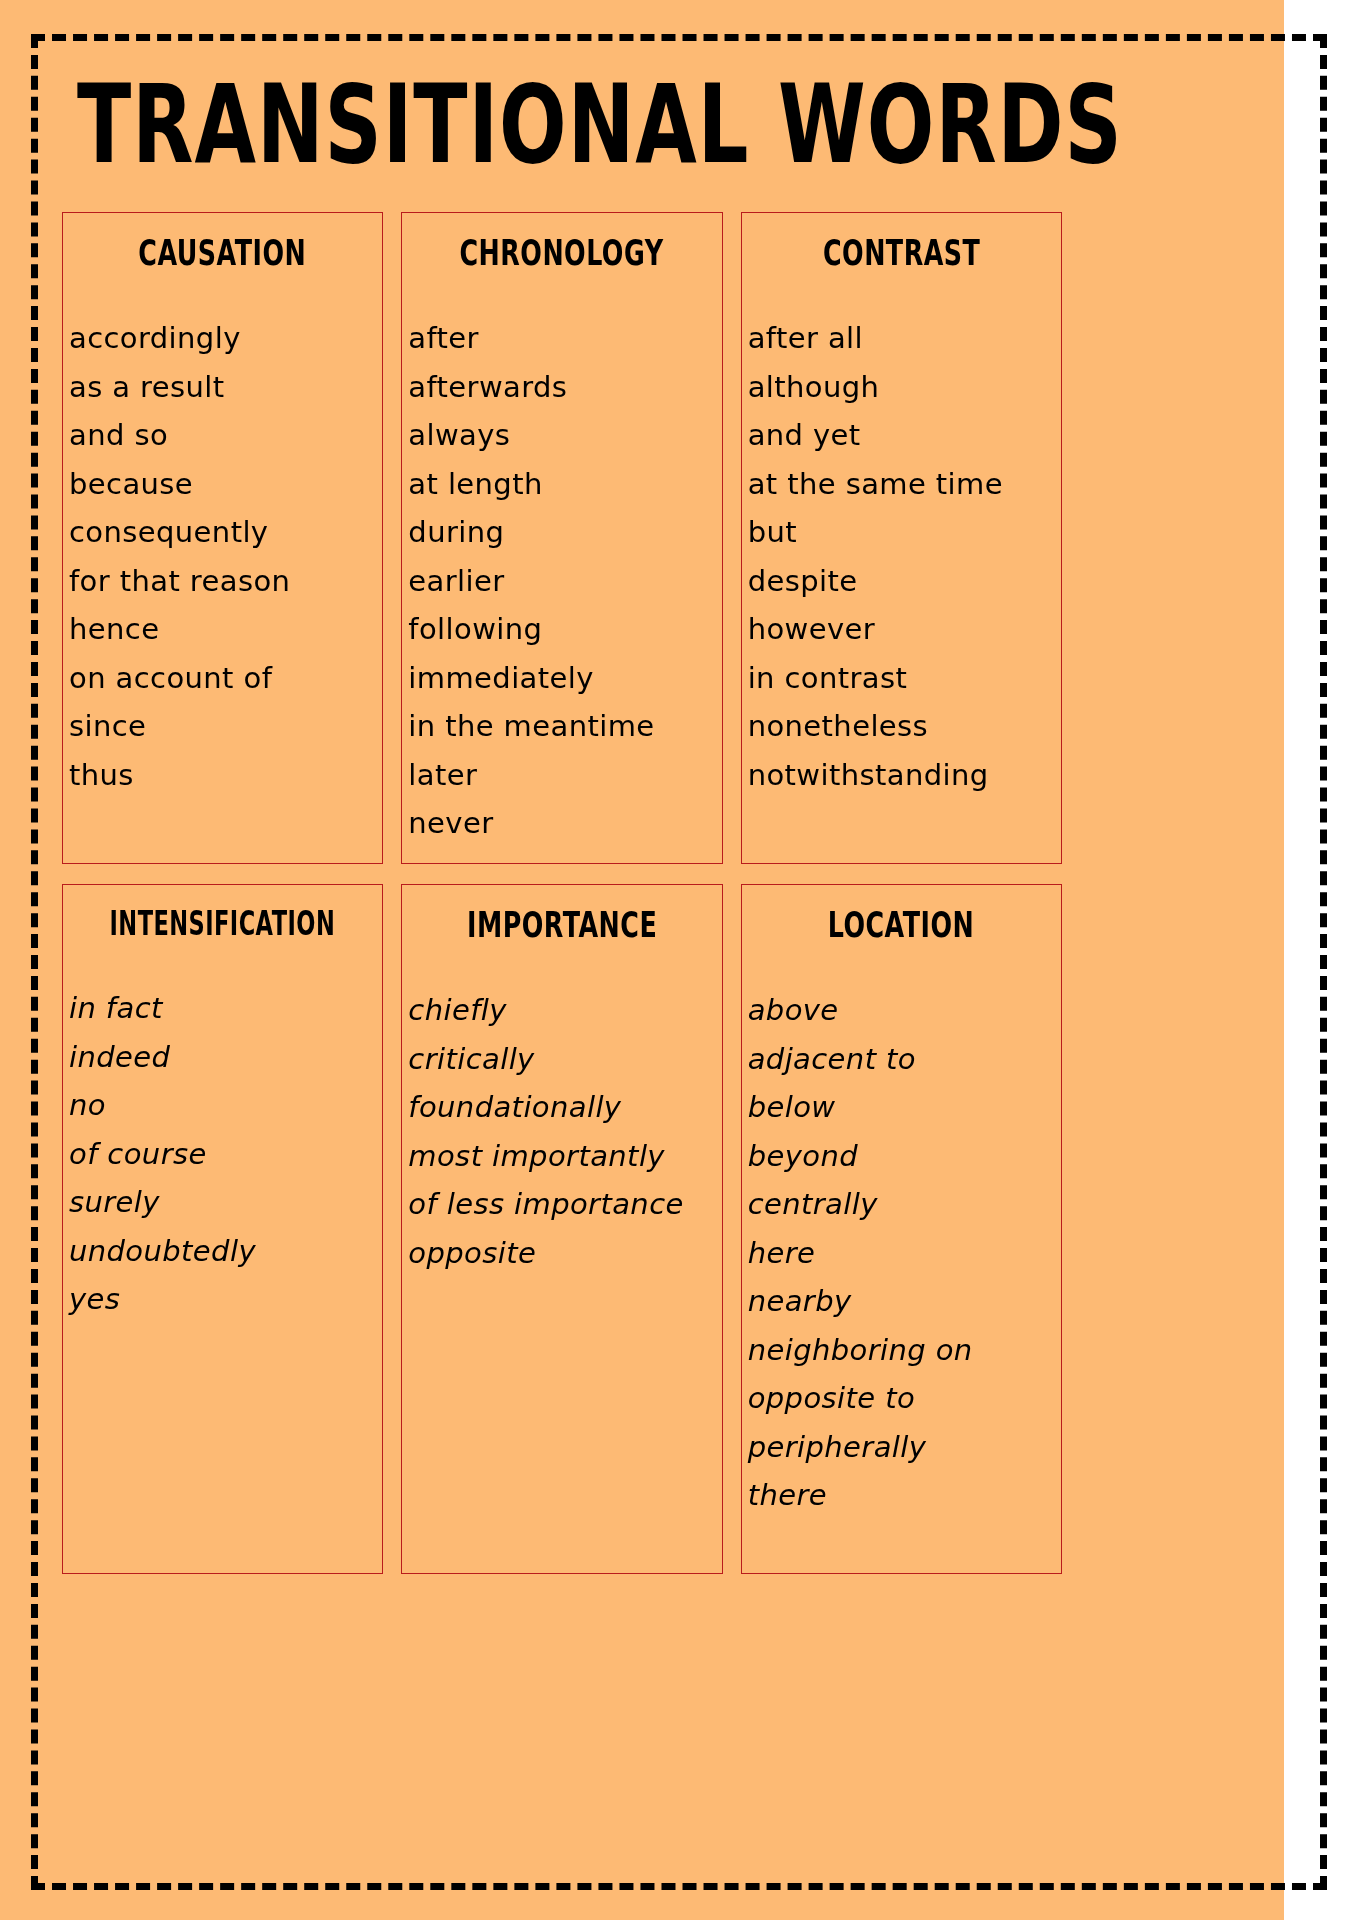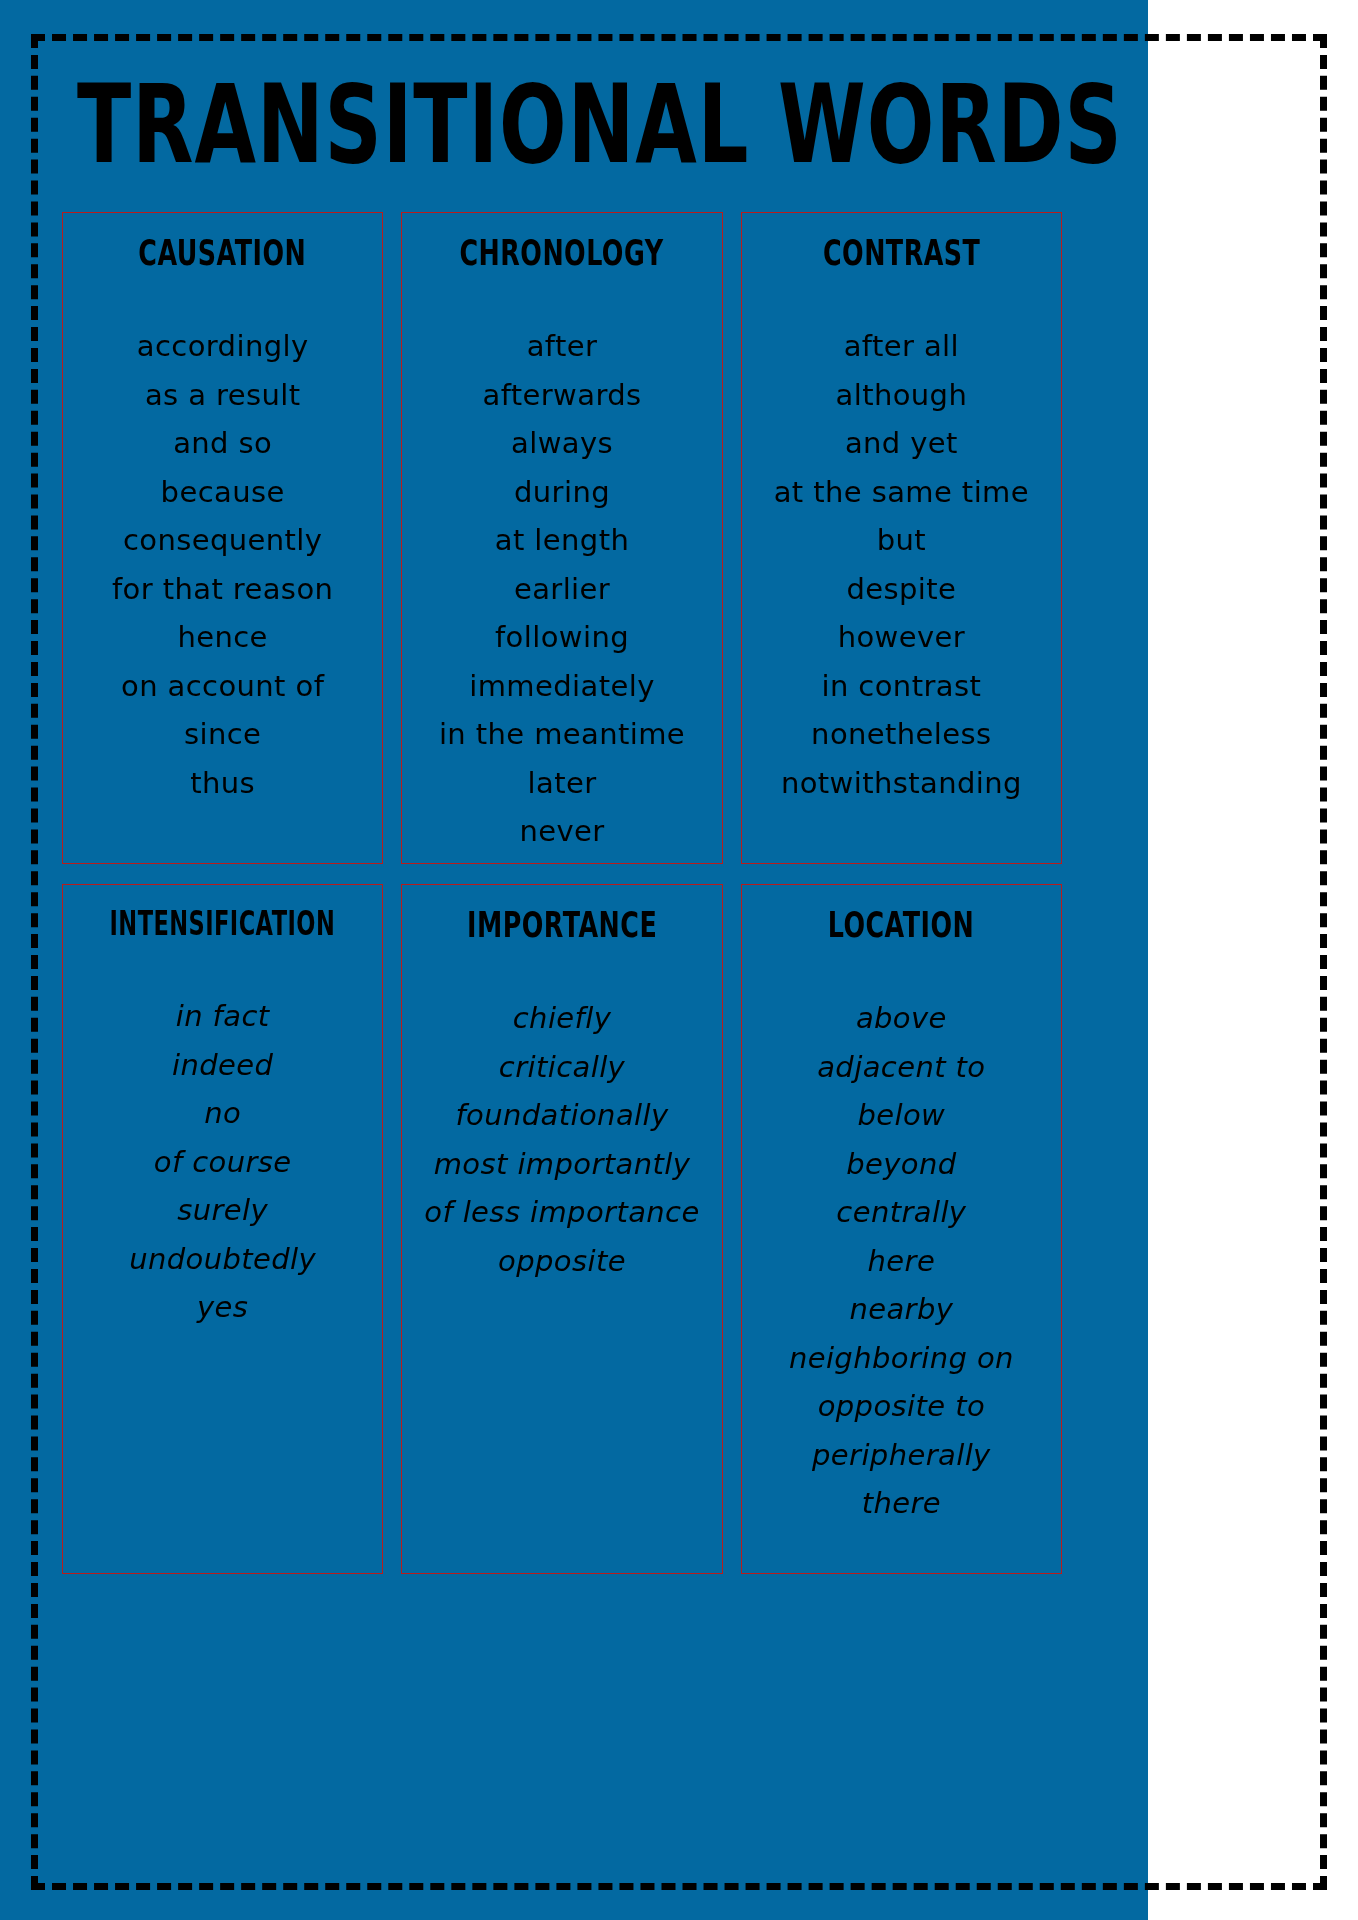--- a/index.html
+++ b/index.html
@@ -10,24 +10,24 @@
   body {
     width: 1358px;
     height: 1920px;
     font-family: "DejaVu Sans", sans-serif;
     color: #000000;
     overflow: hidden;
   }
 
   .page {
     position: relative;
-    width: 1148px;
+    width: 1284px;
     height: 1920px;
     box-sizing: border-box;
-    background: #0369a1;
+    background: #fdba74;
   }
 
   
   .dashed-frame {
     position: absolute;
     left: 31px;
     top: 34px;
     width: 1296px;
     height: 1856px;
     box-sizing: border-box;
@@ -88,24 +88,23 @@
     margin-bottom: 40px;
     white-space: nowrap;
   }
   .card-title.long {
     font-size: 25px;
     transform: scaleX(0.90) scaleY(1.34);
   }
 
   .word-list {
     list-style: none;
-    margin: 16px;
+    margin: 8px;
     padding: 0;
     width: 100%;
-    text-align: center;
   }
   .word-list li {
     font-family: "DejaVu Sans", sans-serif;
     font-size: 29px;
     line-height: 48.5px;
     font-weight: 400;
     letter-spacing: 0.4px;
     white-space: nowrap;
   }
   .card.row2 .word-list li {
@@ -141,22 +140,22 @@
           <li>thus</li>
         </ul>
       </section>
 
       <section class="card row1">
         <div class="card-title">CHRONOLOGY</div>
         <ul class="word-list">
           <li>after</li>
           <li>afterwards</li>
           <li>always</li>
+          <li>at length</li>
           <li>during</li>
-          <li>at length</li>
           <li>earlier</li>
           <li>following</li>
           <li>immediately</li>
           <li>in the meantime</li>
           <li>later</li>
           <li>never</li>
         </ul>
       </section>
 
       <section class="card row1">

